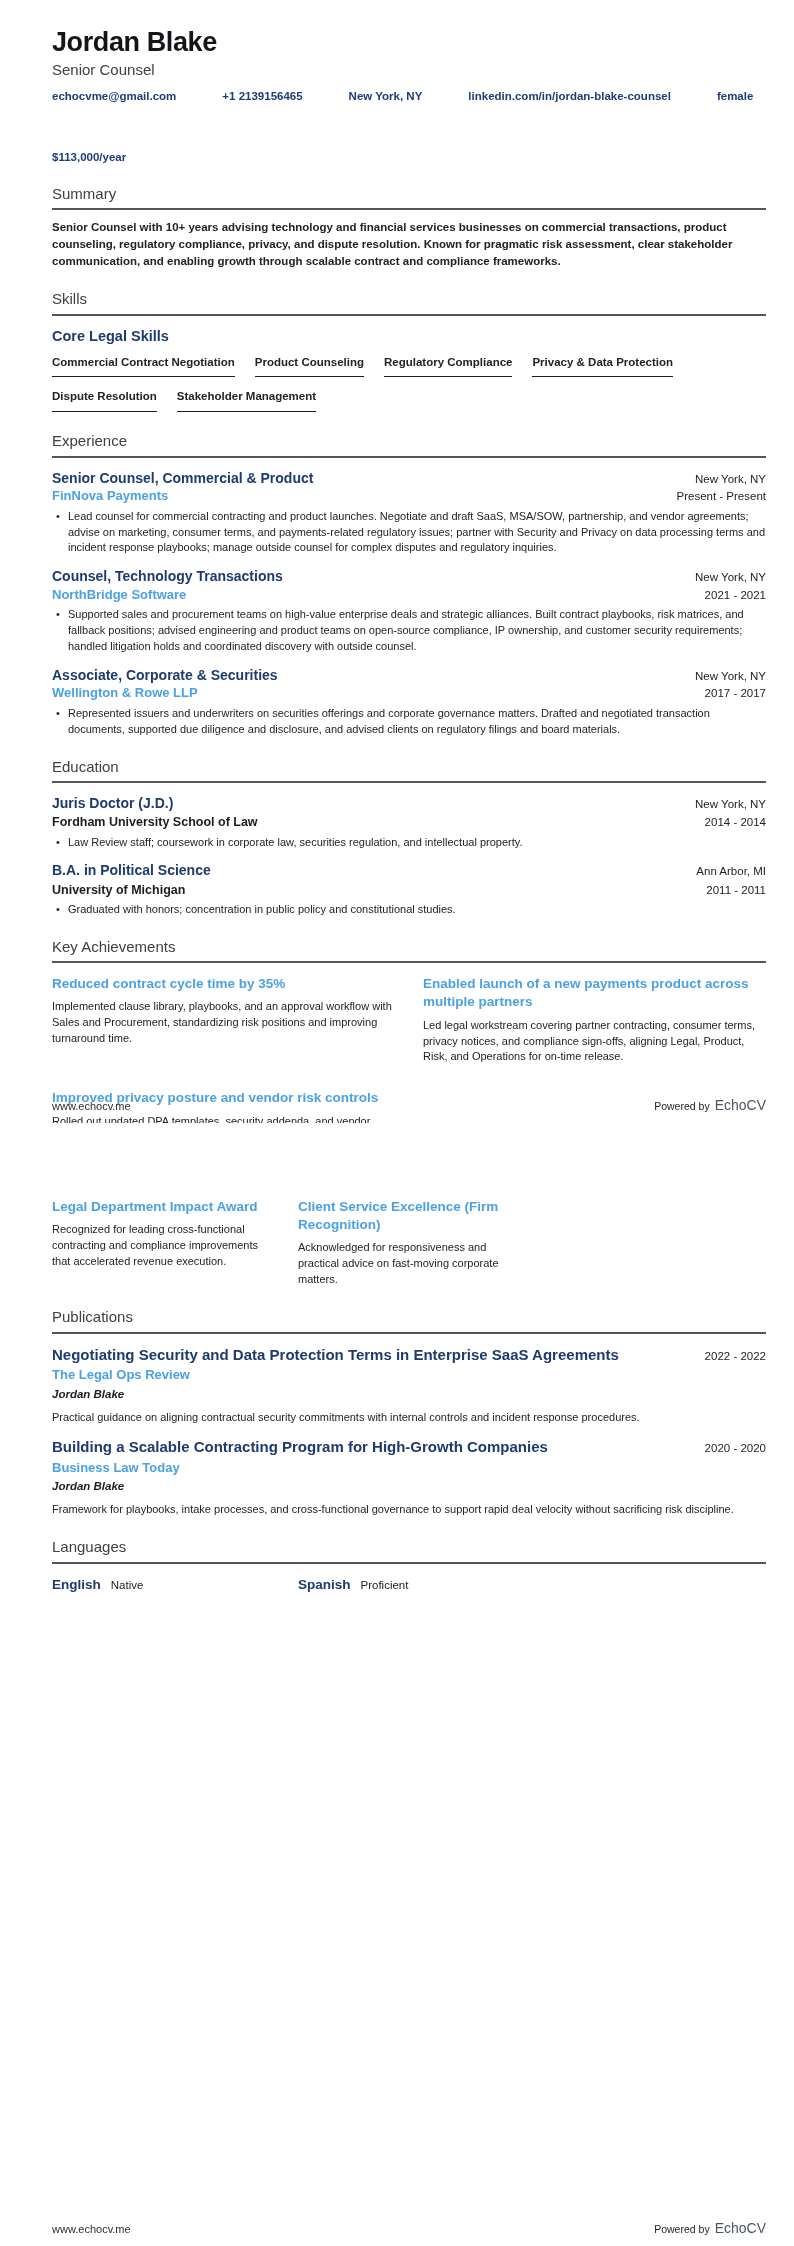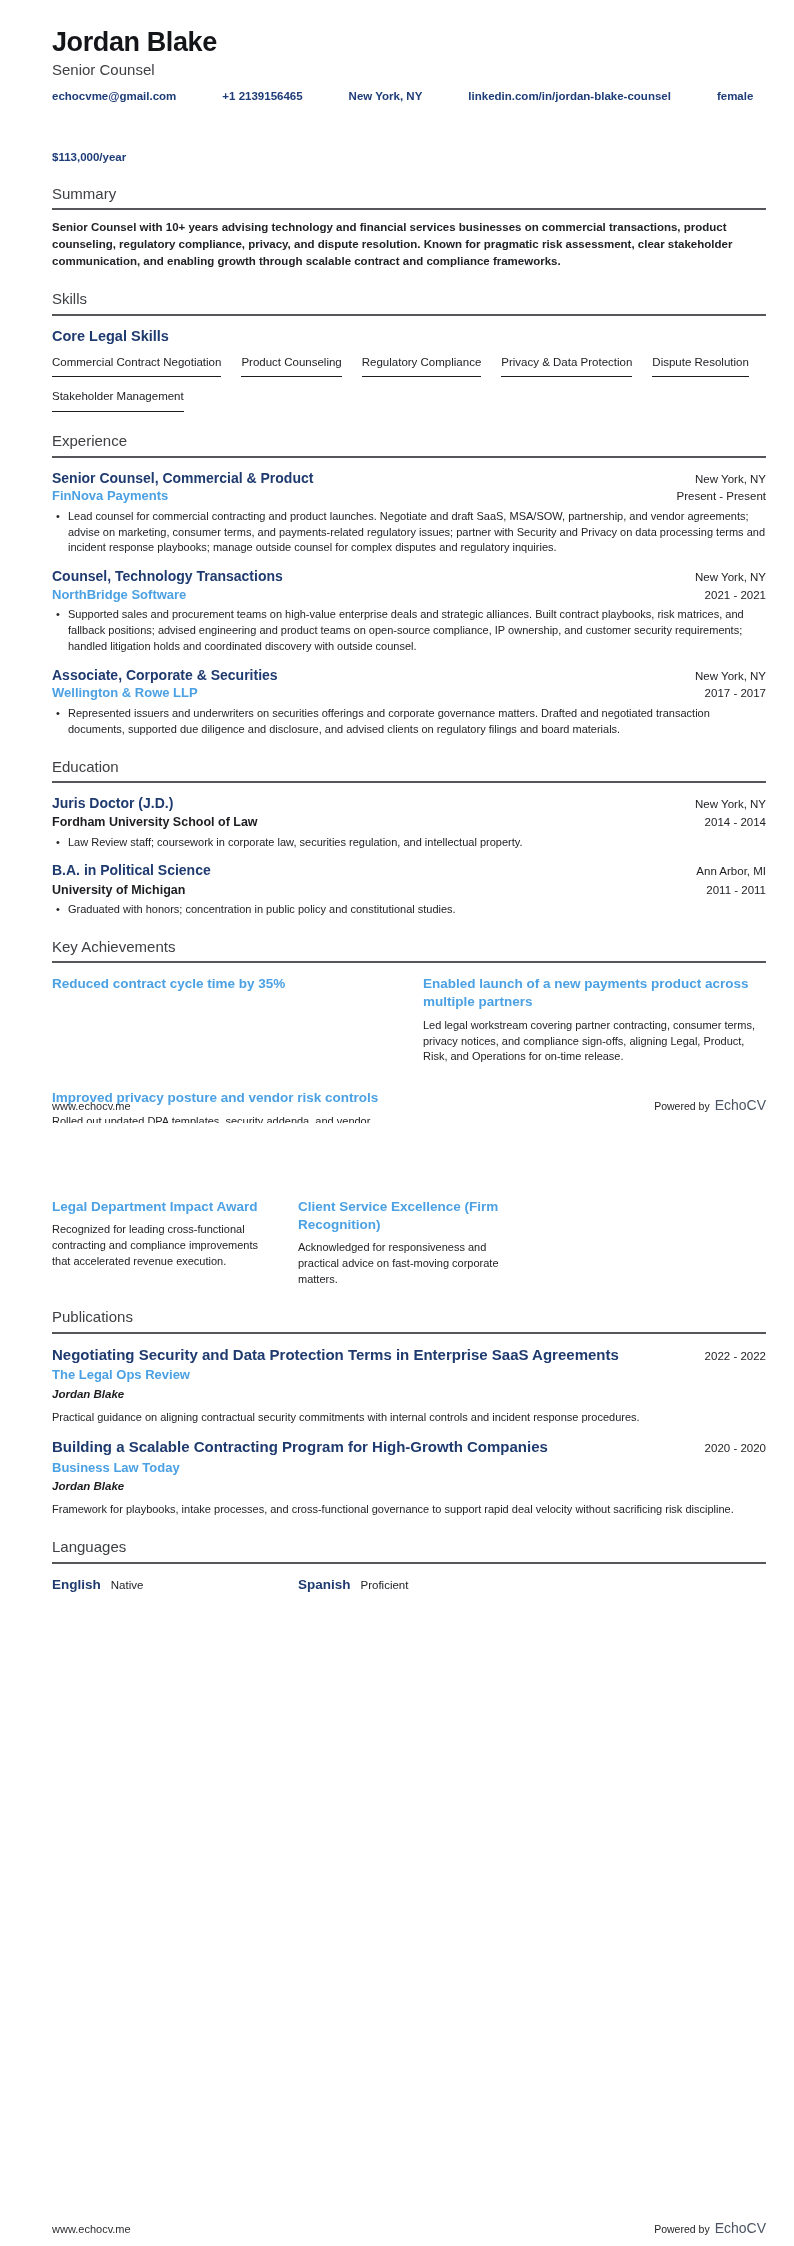--- a/index.html
+++ b/index.html
@@ -21,21 +21,21 @@
     font-size:11.5px;font-weight:600;color:#1d3c78;line-height:1.3;gap:46px;}
 
   
   .section{margin-top:19px;}
   .sec-head{font-size:15px;color:#3f4044;padding-bottom:5px;border-bottom:2.5px solid #55565a;line-height:1.3;}
   .summary-text{margin-top:9px;font-size:11.5px;line-height:1.48;font-weight:bold;}
 
   
   .skill-group-title{margin-top:11px;font-size:14.5px;font-weight:700;color:#1e3a6e;line-height:1.3;}
   .chips{margin-top:10px;display:flex;flex-wrap:wrap;column-gap:20px;row-gap:13px;}
-  .chip{font-size:11.5px;color:#222327;padding-bottom:7px;border-bottom:1.5px solid #1c1d20;line-height:1.2;}
+  .chip{font-size:11.5px;color:#222327;padding-bottom:7px;border-bottom:1.5px solid #1c1d20;line-height:1.2;font-weight:bold;}
 
   
   .entry{margin-top:11px;}
   .entry-row{display:flex;justify-content:space-between;align-items:baseline;}
   .entry-title{font-size:14px;font-weight:700;color:#1e3a6e;line-height:1.3;}
   .entry-company{font-size:13px;font-weight:600;color:#4ba1e3;line-height:1.3;margin-top:1px;}
   .entry-school{font-size:12.5px;font-weight:600;color:#1c1d20;line-height:1.3;margin-top:2px;}
   .entry-side{font-size:11.5px;color:#222327;white-space:nowrap;padding-left:14px;}
   .bullets{margin:4px 0 0 4px;}
   .bullet{position:relative;padding-left:12px;font-size:11px;line-height:1.44;color:#222327;}
@@ -185,20 +185,21 @@
               <div class="bullet">Graduated with honors; concentration in public policy and constitutional studies.</div>
             </div>
         </div>
       </div>
 
       <div class="section">
         <div class="sec-head">Key Achievements</div>
         <div class="grid2">
           <div>
             <div class="blk-title-blue">Reduced contract cycle time by 35%</div>
+            <div class="blk-body">Implemented clause library, playbooks, and an approval workflow with Sales and Procurement, standardizing risk positions and improving turnaround time.</div>
           </div>
           <div>
             <div class="blk-title-blue">Enabled launch of a new payments product across multiple partners</div>
             <div class="blk-body">Led legal workstream covering partner contracting, consumer terms, privacy notices, and compliance sign-offs, aligning Legal, Product, Risk, and Operations for on-time release.</div>
           </div>
           <div>
             <div class="blk-title-blue">Improved privacy posture and vendor risk controls</div>
             <div class="blk-body">Rolled out updated DPA templates, security addenda, and vendor diligence checklists; partnered with Security to align contract terms with operational controls.</div>
           </div>
         </div>

